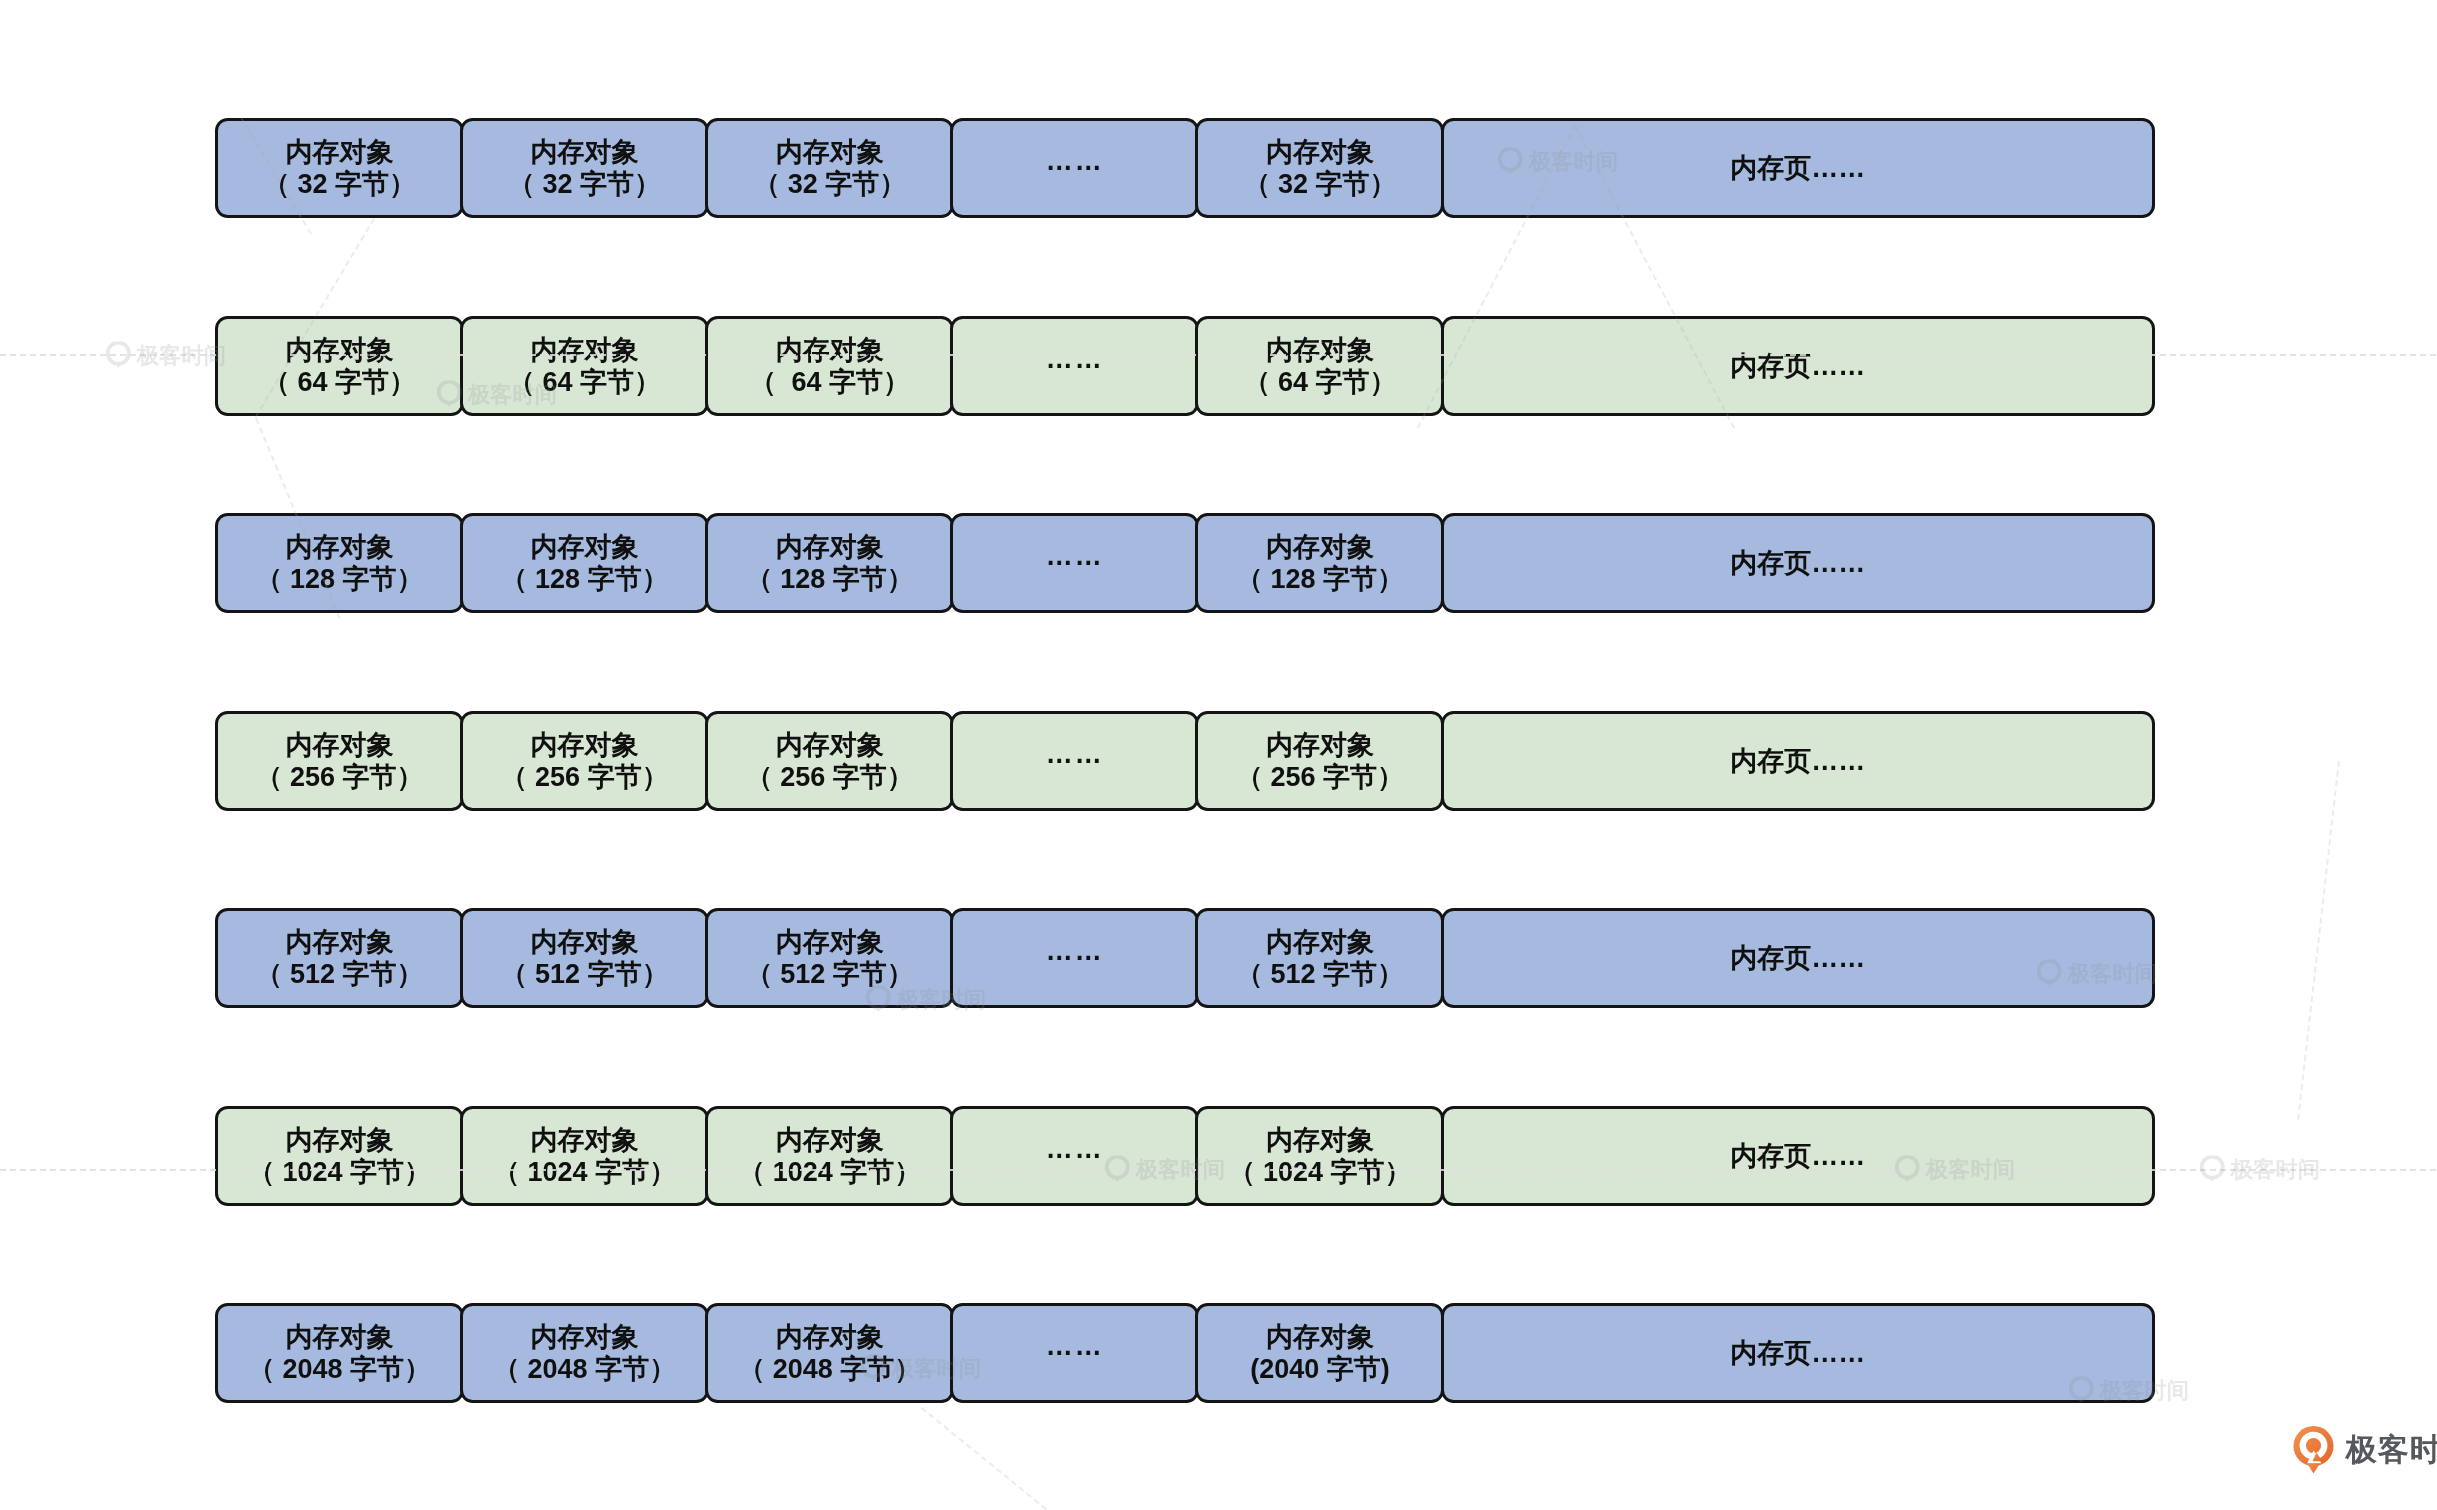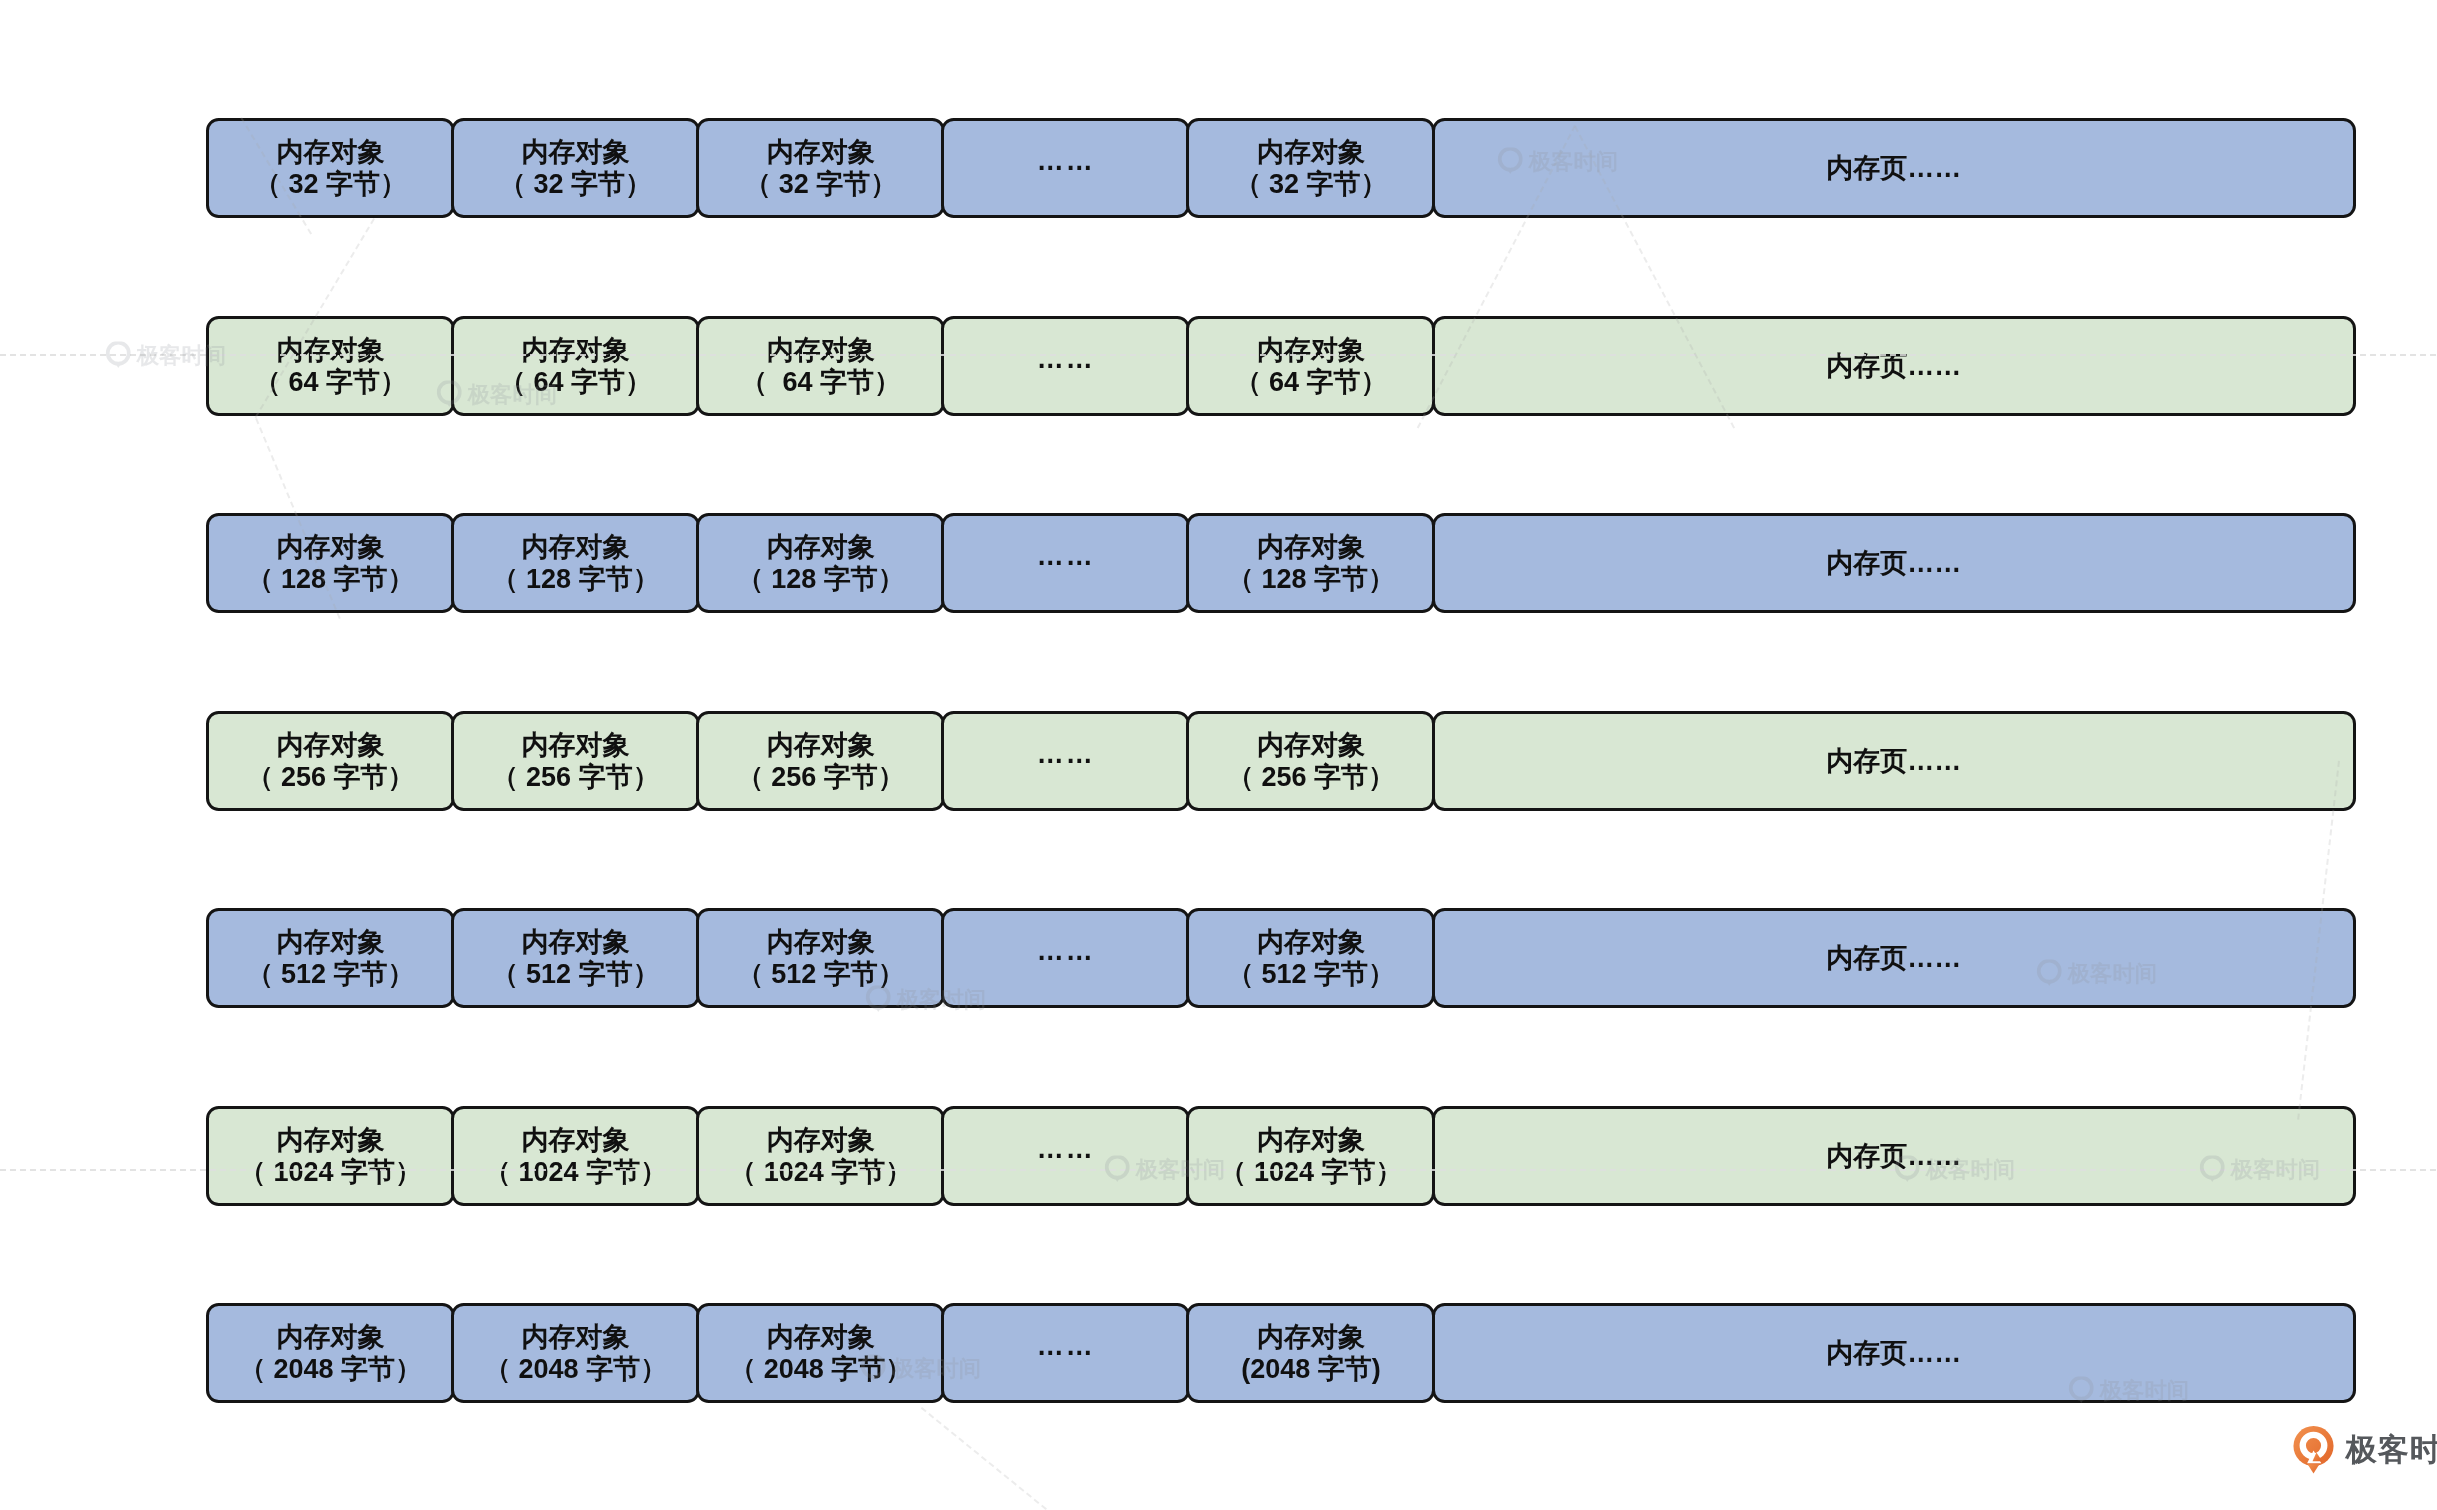--- a/index.html
+++ b/index.html
@@ -6,22 +6,22 @@
   .canvas{
     position:relative;
     width:2516px;height:1511px;
     background:#ffffff;
     overflow:hidden;
     font-family:"Liberation Sans","DejaVu Sans",sans-serif;
   }
   
   .row{
     position:absolute;
-    left:206px;
-    width:2150px;
+    left:215px;
+    width:1940px;
     height:100px;
     display:flex;
     z-index:1;
   }
   .cell{
     box-sizing:border-box;
     height:100px;
     border:3.9px solid var(--border);
     border-radius:12.7px;
     background:#fff;
@@ -240,21 +240,21 @@
         </div>
         <div class="cell obj blue">
           <span class="ln">内存对象</span>
           <span class="ln">（ 2048 字节）</span>
         </div>
         <div class="cell obj blue ell">
           <span class="ln">……</span>
         </div>
         <div class="cell obj blue">
           <span class="ln">内存对象</span>
-          <span class="ln">(2048 字节)</span>
+          <span class="ln">(2040 字节)</span>
         </div>
         <div class="cell page blue">
           <span class="ln">内存页……</span>
         </div>
       </div>
     </div>
   <div id="wm-layer">
       <div class="hline" style="top: 354px;"></div>
       <div class="hline" style="top: 1169px;"></div>
       <div class="diag" style="left: 1576px; top: 126px; width: 341px; transform: rotate(117.5deg);"></div>

